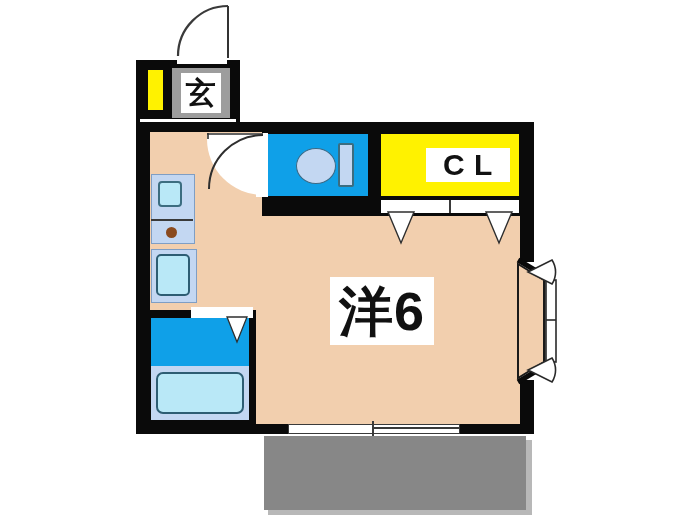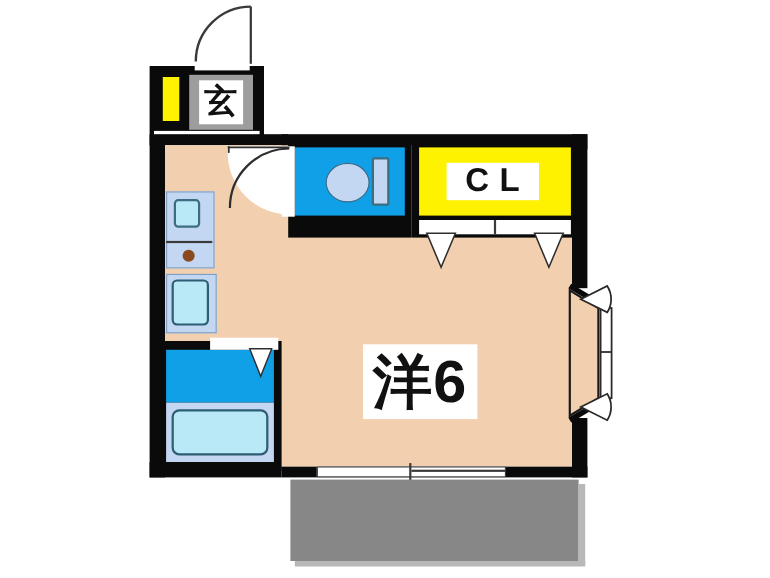--- a/index.html
+++ b/index.html
@@ -82,41 +82,41 @@
   <div class="abs wall" style="left:256px; top:122px; width:278px; height:14px;"></div>
 
   <div class="abs wall" style="left:520px; top:122px; width:14px; height:140px;"></div>
 
   <div class="abs wall" style="left:520px; top:380px; width:14px; height:54px;"></div>
 
   <div class="abs wall" style="left:256px; top:424px; width:278px; height:10px;"></div>
 
   <div class="abs room" style="left:150px; top:132px; width:370px; height:292px;"></div>
 
-  <div class="label" style="left:330px; top:277px; width:104px; height:68px; font-size:54px;margin-top:36px;">洋6</div>
+  <div class="label" style="left:330px; top:277px; width:104px; height:68px; font-size:54px;">洋6</div>
 
   <div class="abs wall" style="left:262px; top:128px; width:112px; height:88px;"></div>
   <div class="abs blue" style="left:268px; top:134px; width:100px; height:62px;"></div>
 
   <div class="abs palesteel" style="left:296px; top:148px; width:38px; height:34px; border-radius:50%; border:1.5px solid #3b6a86;"></div>
 
   <div class="abs palesteel outline" style="left:338px; top:143px; width:16px; height:44px; border-radius:2px;"></div>
 
   <div class="abs white" style="left:256px; top:133px; width:12px; height:64px;"></div>
 
   <svg class="ovl" style="left:207px; top:133px; width:62px; height:66px;" viewBox="0 0 62 66">
     <path d="M0,0 L56,0 L56,62 L56,62 A56,56 0 0 1 0,6 Z" fill="#ffffff" stroke="none"></path>
     <path d="M56,2 A54,54 0 0 0 2,56" stroke="#2e2e2e" stroke-width="2" fill="none"></path>
     <path d="M0,1 L56,1" stroke="#2e2e2e" stroke-width="1.6" fill="none"></path>
     <path d="M1,0 L1,6" stroke="#2e2e2e" stroke-width="1.6" fill="none"></path>
   </svg>
 
   <div class="abs wall" style="left:374px; top:128px; width:152px; height:88px;"></div>
   <div class="abs yellow" style="left:381px; top:134px; width:138px; height:62px;"></div>
-  <div class="label" style="left:406px; top:148px; width:84px; height:34px; font-size:30px;">C L</div>
+  <div class="label" style="left:426px; top:148px; width:84px; height:34px; font-size:30px;">C L</div>
 
   <div class="abs white" style="left:381px; top:200px; width:138px; height:13px;"></div>
   <div class="abs thinline" style="left:449px; top:200px; width:2px; height:13px;"></div>
 
   <svg class="ovl" style="left:386px; top:212px; width:30px; height:32px;" viewBox="0 0 30 32">
     <polygon points="2,0 28,0 15,31" fill="#ffffff" stroke="#2e2e2e" stroke-width="1.4"></polygon>
   </svg>
   <svg class="ovl" style="left:484px; top:212px; width:30px; height:32px;" viewBox="0 0 30 32">
     <polygon points="2,0 28,0 15,31" fill="#ffffff" stroke="#2e2e2e" stroke-width="1.4"></polygon>
   </svg>

